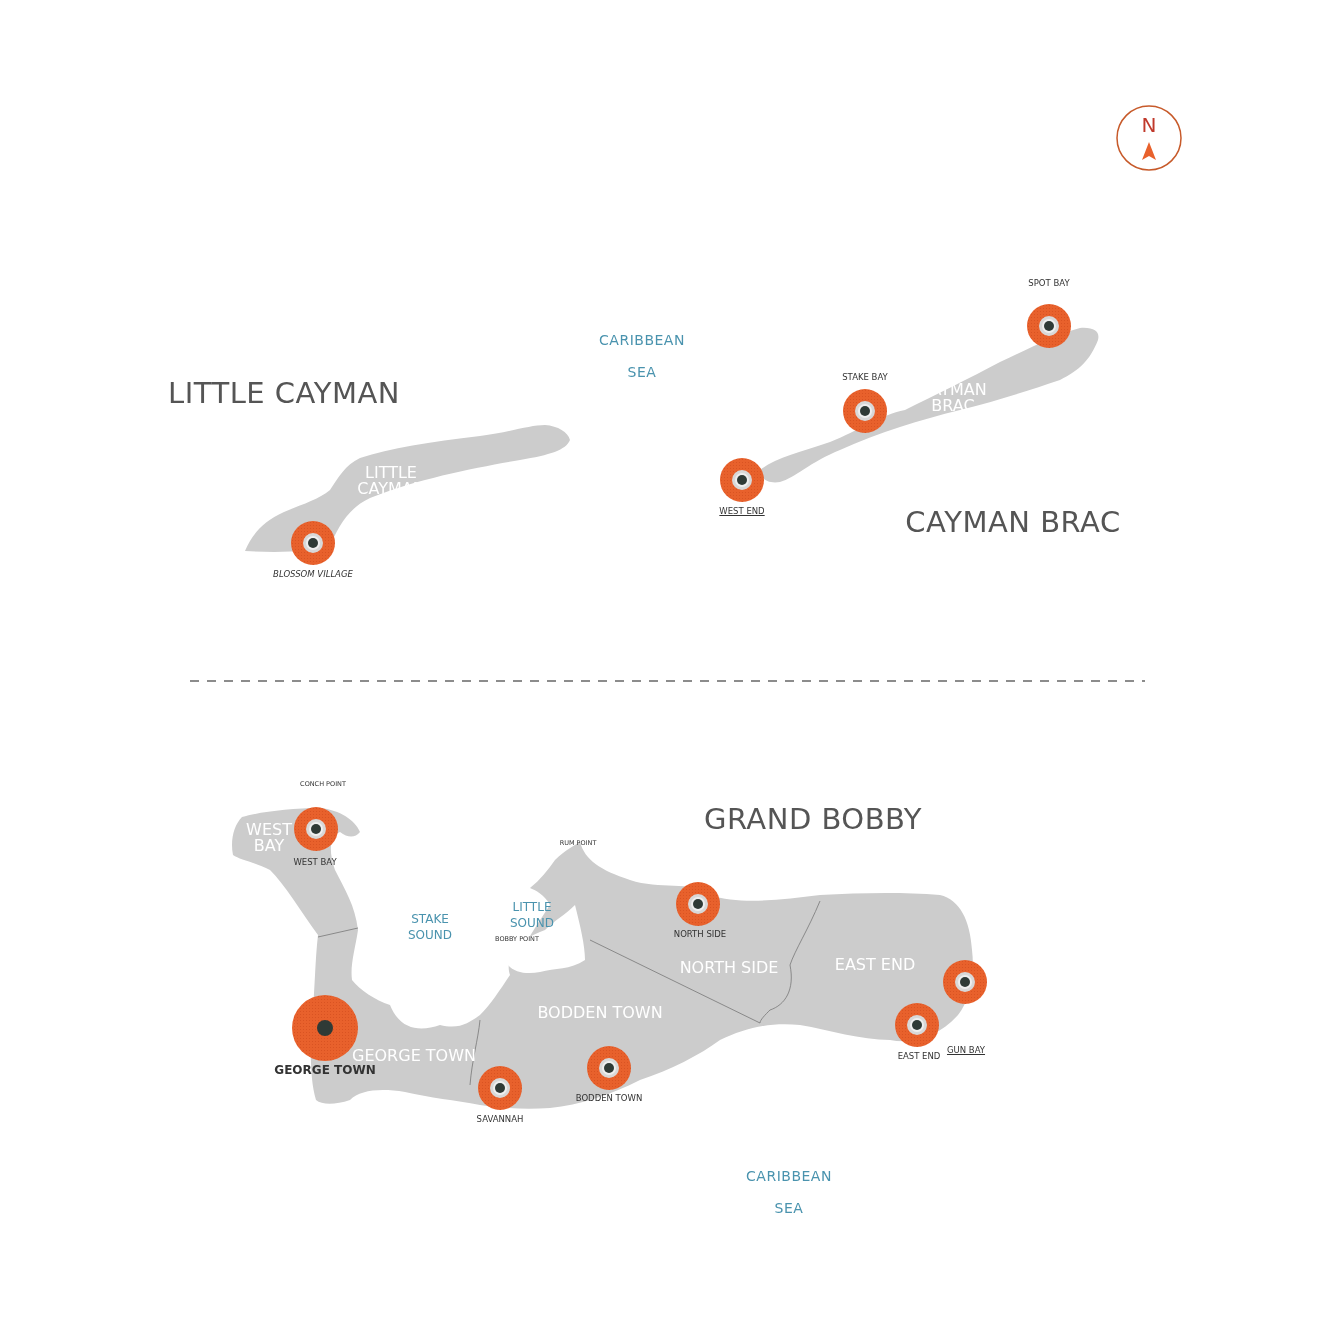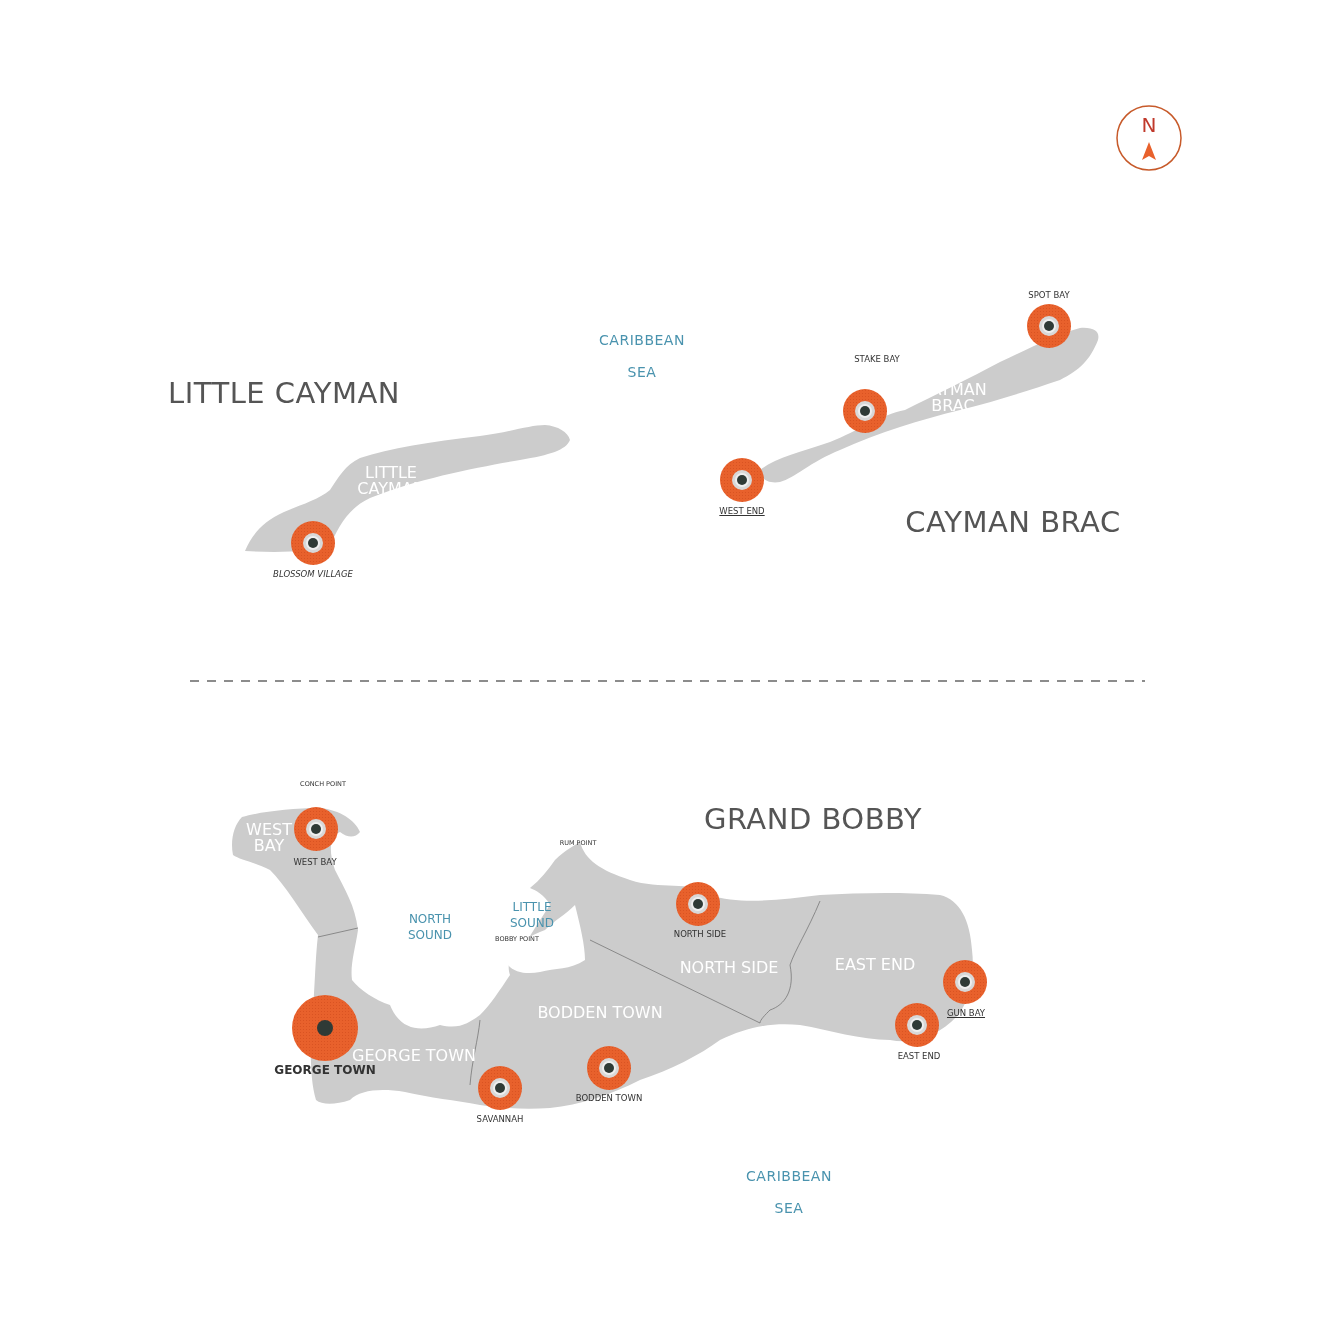--- a/index.html
+++ b/index.html
@@ -94,44 +94,44 @@
   <div>LITTLE</div>
   <div>CAYMAN</div>
 </div>
 <div class="lbl town" style="left:313px; top:569px;font-style:italic;">BLOSSOM VILLAGE</div>
 
 <div class="lbl district" style="left:953px; top:382px;">
   <div>CAYMAN</div>
   <div>BRAC</div>
 </div>
 <div class="lbl town" style="left:742px; top:506px;text-decoration:underline;">WEST END</div>
-<div class="lbl town" style="left:865px; top:354px;margin-left:12px;">STAKE BAY</div>
-<div class="lbl town" style="left:1049px; top:290px;">SPOT BAY</div>
+<div class="lbl town" style="left:865px; top:372px;">STAKE BAY</div>
+<div class="lbl town" style="left:1049px; top:278px;">SPOT BAY</div>
 
 <div class="lbl point" style="left:307px; top:781px;">CONCH POINT</div>
 <div class="lbl point" style="left:562px; top:840px;">RUM POINT</div>
 <div class="lbl point" style="left:501px; top:936px;">BOBBY POINT</div>
 
 <div class="lbl district" style="left:269px; top:822px;">
   <div>WEST</div>
   <div>BAY</div>
 </div>
 <div class="lbl district" style="left:414px; top:1048px;">GEORGE TOWN</div>
 <div class="lbl district" style="left:600px; top:1005px;">BODDEN TOWN</div>
 <div class="lbl district" style="left:729px; top:960px;">NORTH SIDE</div>
 <div class="lbl district" style="left:875px; top:957px;">EAST END</div>
 
 <div class="lbl sound" style="left:430px; top:911px;">
-  <div>NORTH</div>
+  <div>STAKE</div>
   <div>SOUND</div>
 </div>
 <div class="lbl sound" style="left:532px; top:899px;">
   <div>LITTLE</div>
   <div>SOUND</div>
 </div>
 
 <div class="lbl town" style="left:315px; top:857px;">WEST BAY</div>
 <div class="lbl capital" style="left:325px; top:1063px;">GEORGE TOWN</div>
 <div class="lbl town" style="left:500px; top:1114px;">SAVANNAH</div>
 <div class="lbl town" style="left:609px; top:1093px;">BODDEN TOWN</div>
 <div class="lbl town" style="left:700px; top:929px;">NORTH SIDE</div>
 <div class="lbl town" style="left:919px; top:1051px;">EAST END</div>
-<div class="lbl town" style="left:966px; top:1008px;text-decoration:underline;">GUN BAY</div>
+<div class="lbl town" style="left:966px; top:1045px;text-decoration:underline;">GUN BAY</div>
 
 </body></html>

